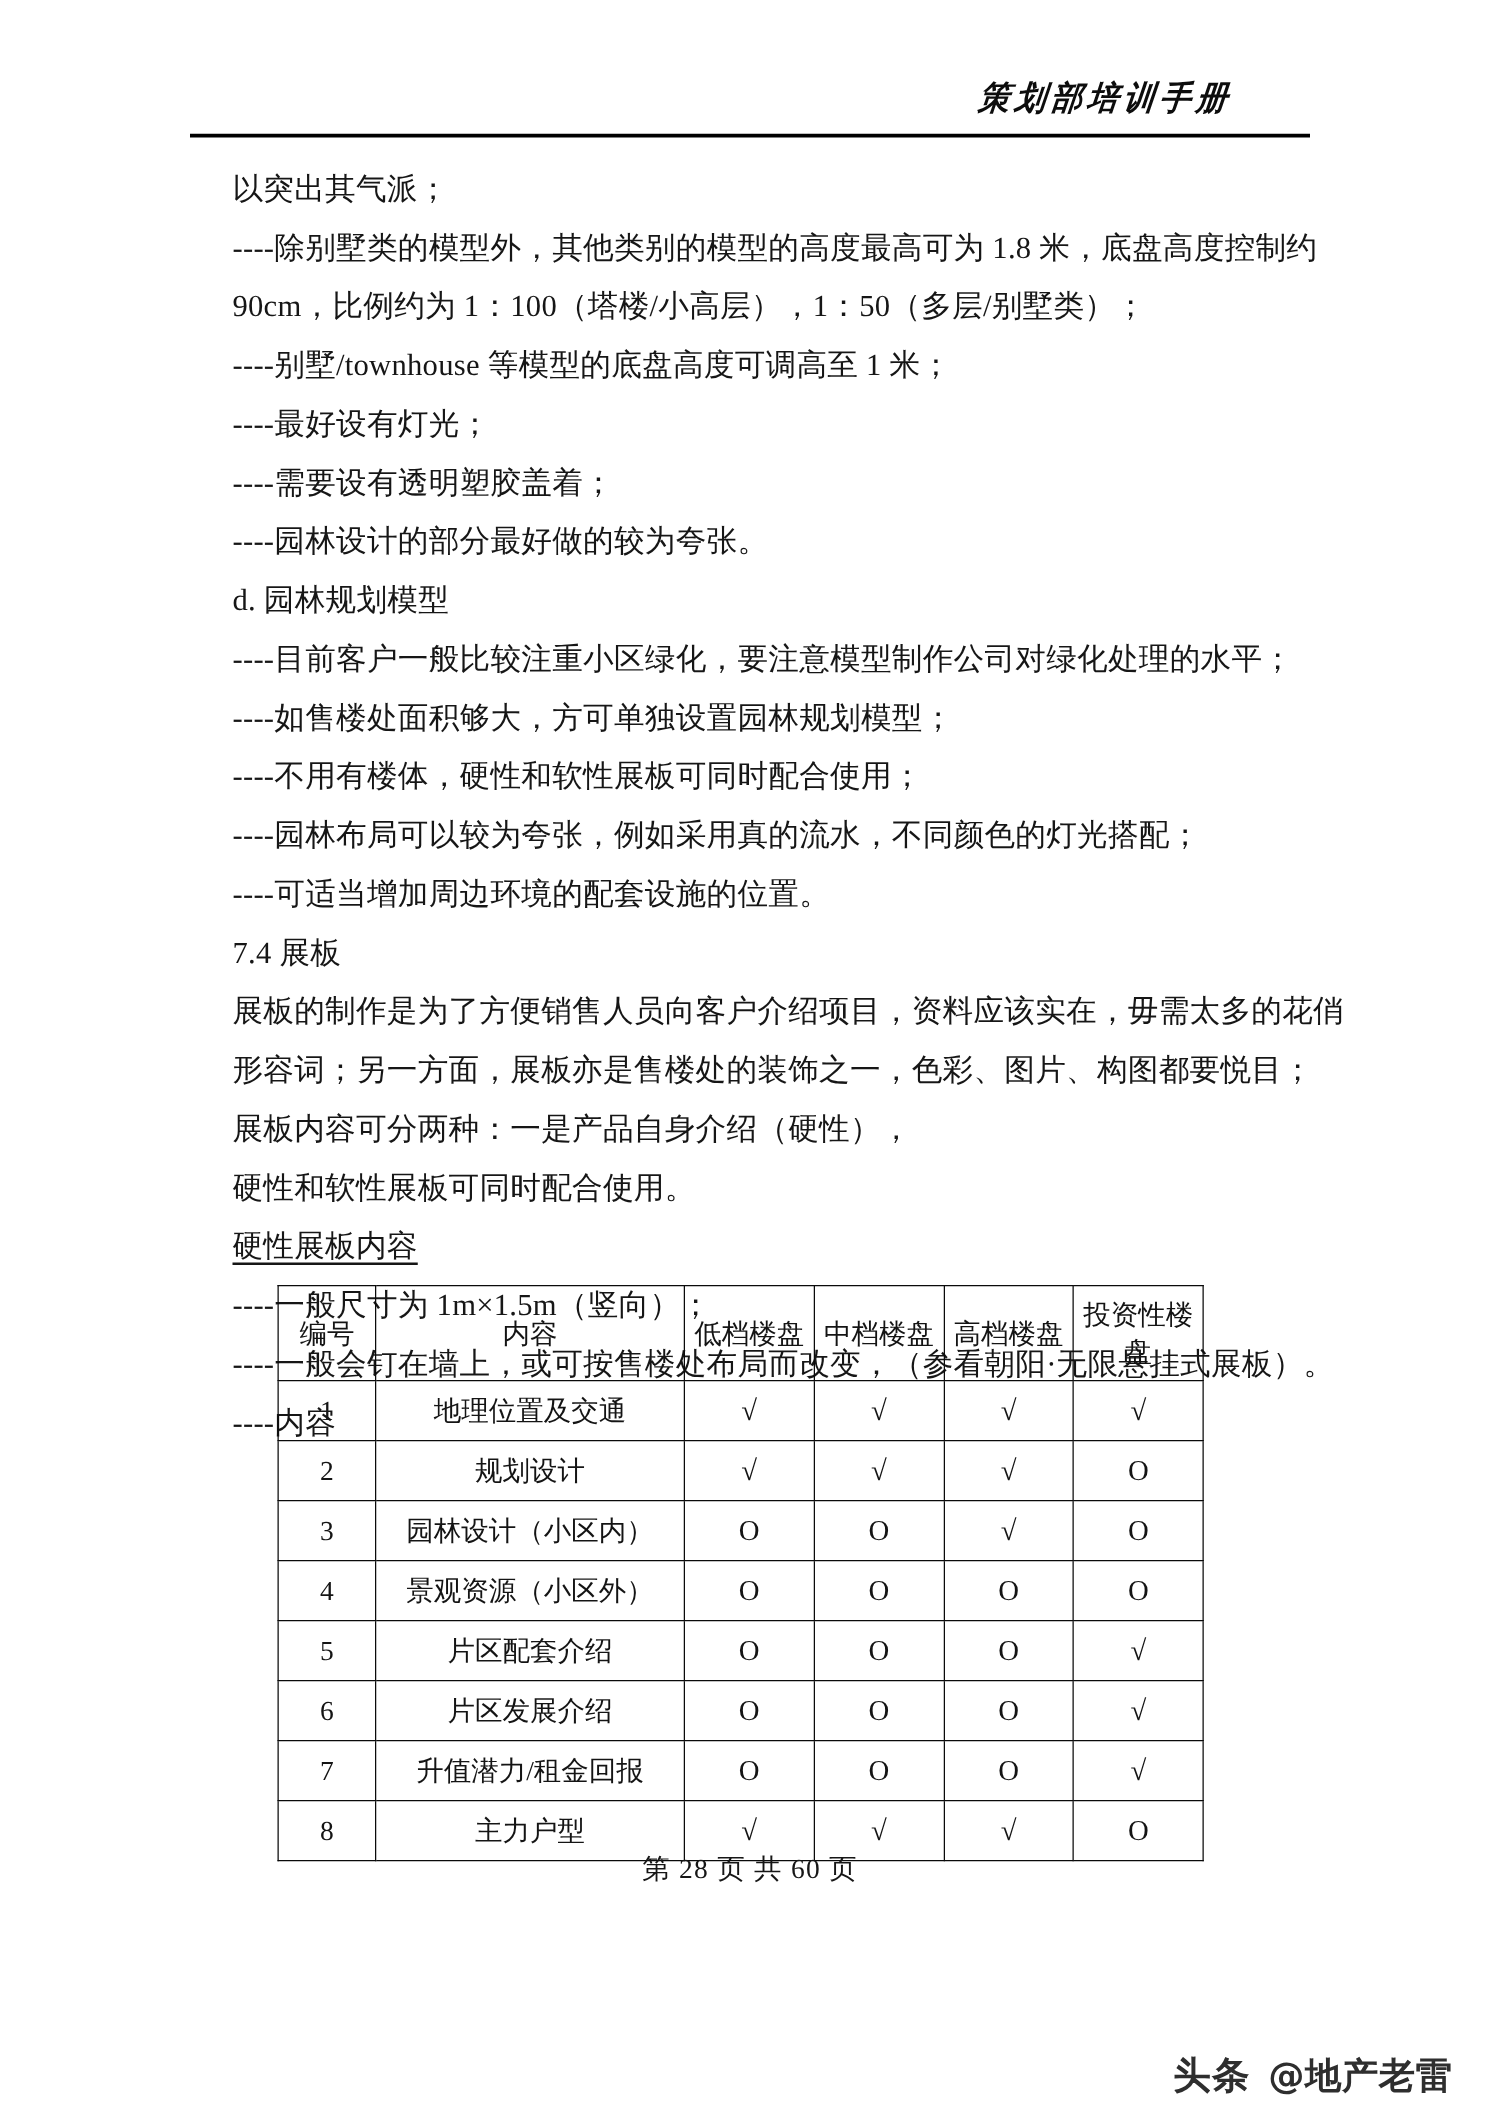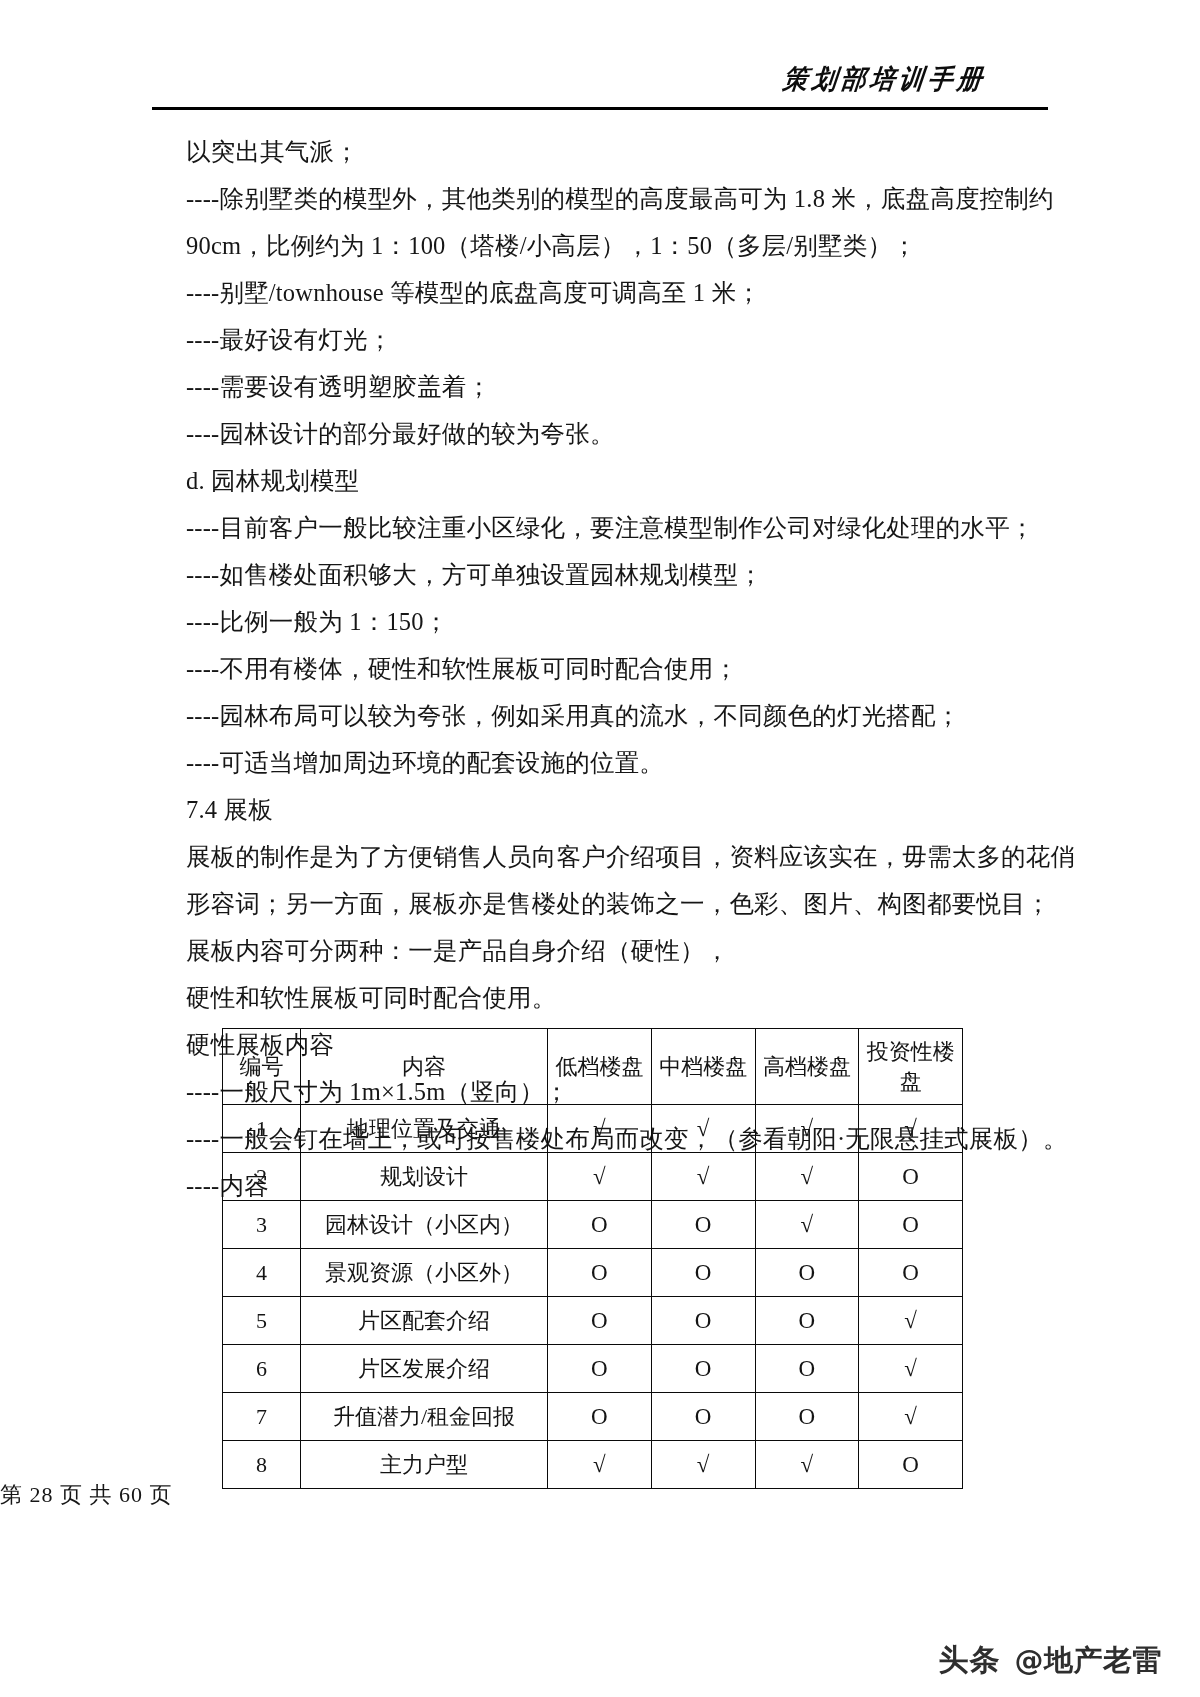--- a/index.html
+++ b/index.html
@@ -63,20 +63,21 @@
     line-height: 47px;
     color: #161616;
     white-space: nowrap;
     letter-spacing: 0.2px;
     margin-left: 24px;
   }
   .ln.underline-seg {
     display: block;
   }
   .ln .u {
+    text-decoration: underline;
     text-underline-offset: 5px;
     text-decoration-thickness: 1.6px;
   }
 
   
   .table-wrap {
     position: absolute;
     top: 1028px;
     left: 222px;
     width: 740px;
@@ -120,20 +121,21 @@
     line-height: 1;
     display: inline-block;
   }
 
   
   .footer {
     position: absolute;
     top: 1480px;
     left: 0;
     width: 1200px;
+    text-align: center;
     font-size: 22px;
     color: #161616;
     letter-spacing: 1px;
   }
 
   
   .watermark {
     position: absolute;
     right: 38px;
     bottom: 16px;
@@ -172,21 +174,20 @@
         <div class="ln">以突出其气派；</div>
         <div class="ln">----除别墅类的模型外，其他类别的模型的高度最高可为 1.8 米，底盘高度控制约</div>
         <div class="ln">90cm，比例约为 1：100（塔楼/小高层），1：50（多层/别墅类）；</div>
         <div class="ln">----别墅/townhouse 等模型的底盘高度可调高至 1 米；</div>
         <div class="ln">----最好设有灯光；</div>
         <div class="ln">----需要设有透明塑胶盖着；</div>
         <div class="ln">----园林设计的部分最好做的较为夸张。</div>
         <div class="ln">d.  园林规划模型</div>
         <div class="ln">----目前客户一般比较注重小区绿化，要注意模型制作公司对绿化处理的水平；</div>
         <div class="ln">----如售楼处面积够大，方可单独设置园林规划模型；</div>
-        <div class="ln">----比例一般为 1：150；</div>
         <div class="ln">----不用有楼体，硬性和软性展板可同时配合使用；</div>
         <div class="ln">----园林布局可以较为夸张，例如采用真的流水，不同颜色的灯光搭配；</div>
         <div class="ln">----可适当增加周边环境的配套设施的位置。</div>
         <div class="ln">7.4 展板</div>
         <div class="ln">展板的制作是为了方便销售人员向客户介绍项目，资料应该实在，毋需太多的花俏</div>
         <div class="ln">形容词；另一方面，展板亦是售楼处的装饰之一，色彩、图片、构图都要悦目；</div>
         <div class="ln">展板内容可分两种：一是产品自身介绍（硬性），</div>
         <div class="ln">硬性和软性展板可同时配合使用。</div>
       </div>
     <div class="ln underline-seg"><span class="u">硬性展板内容</span></div>

